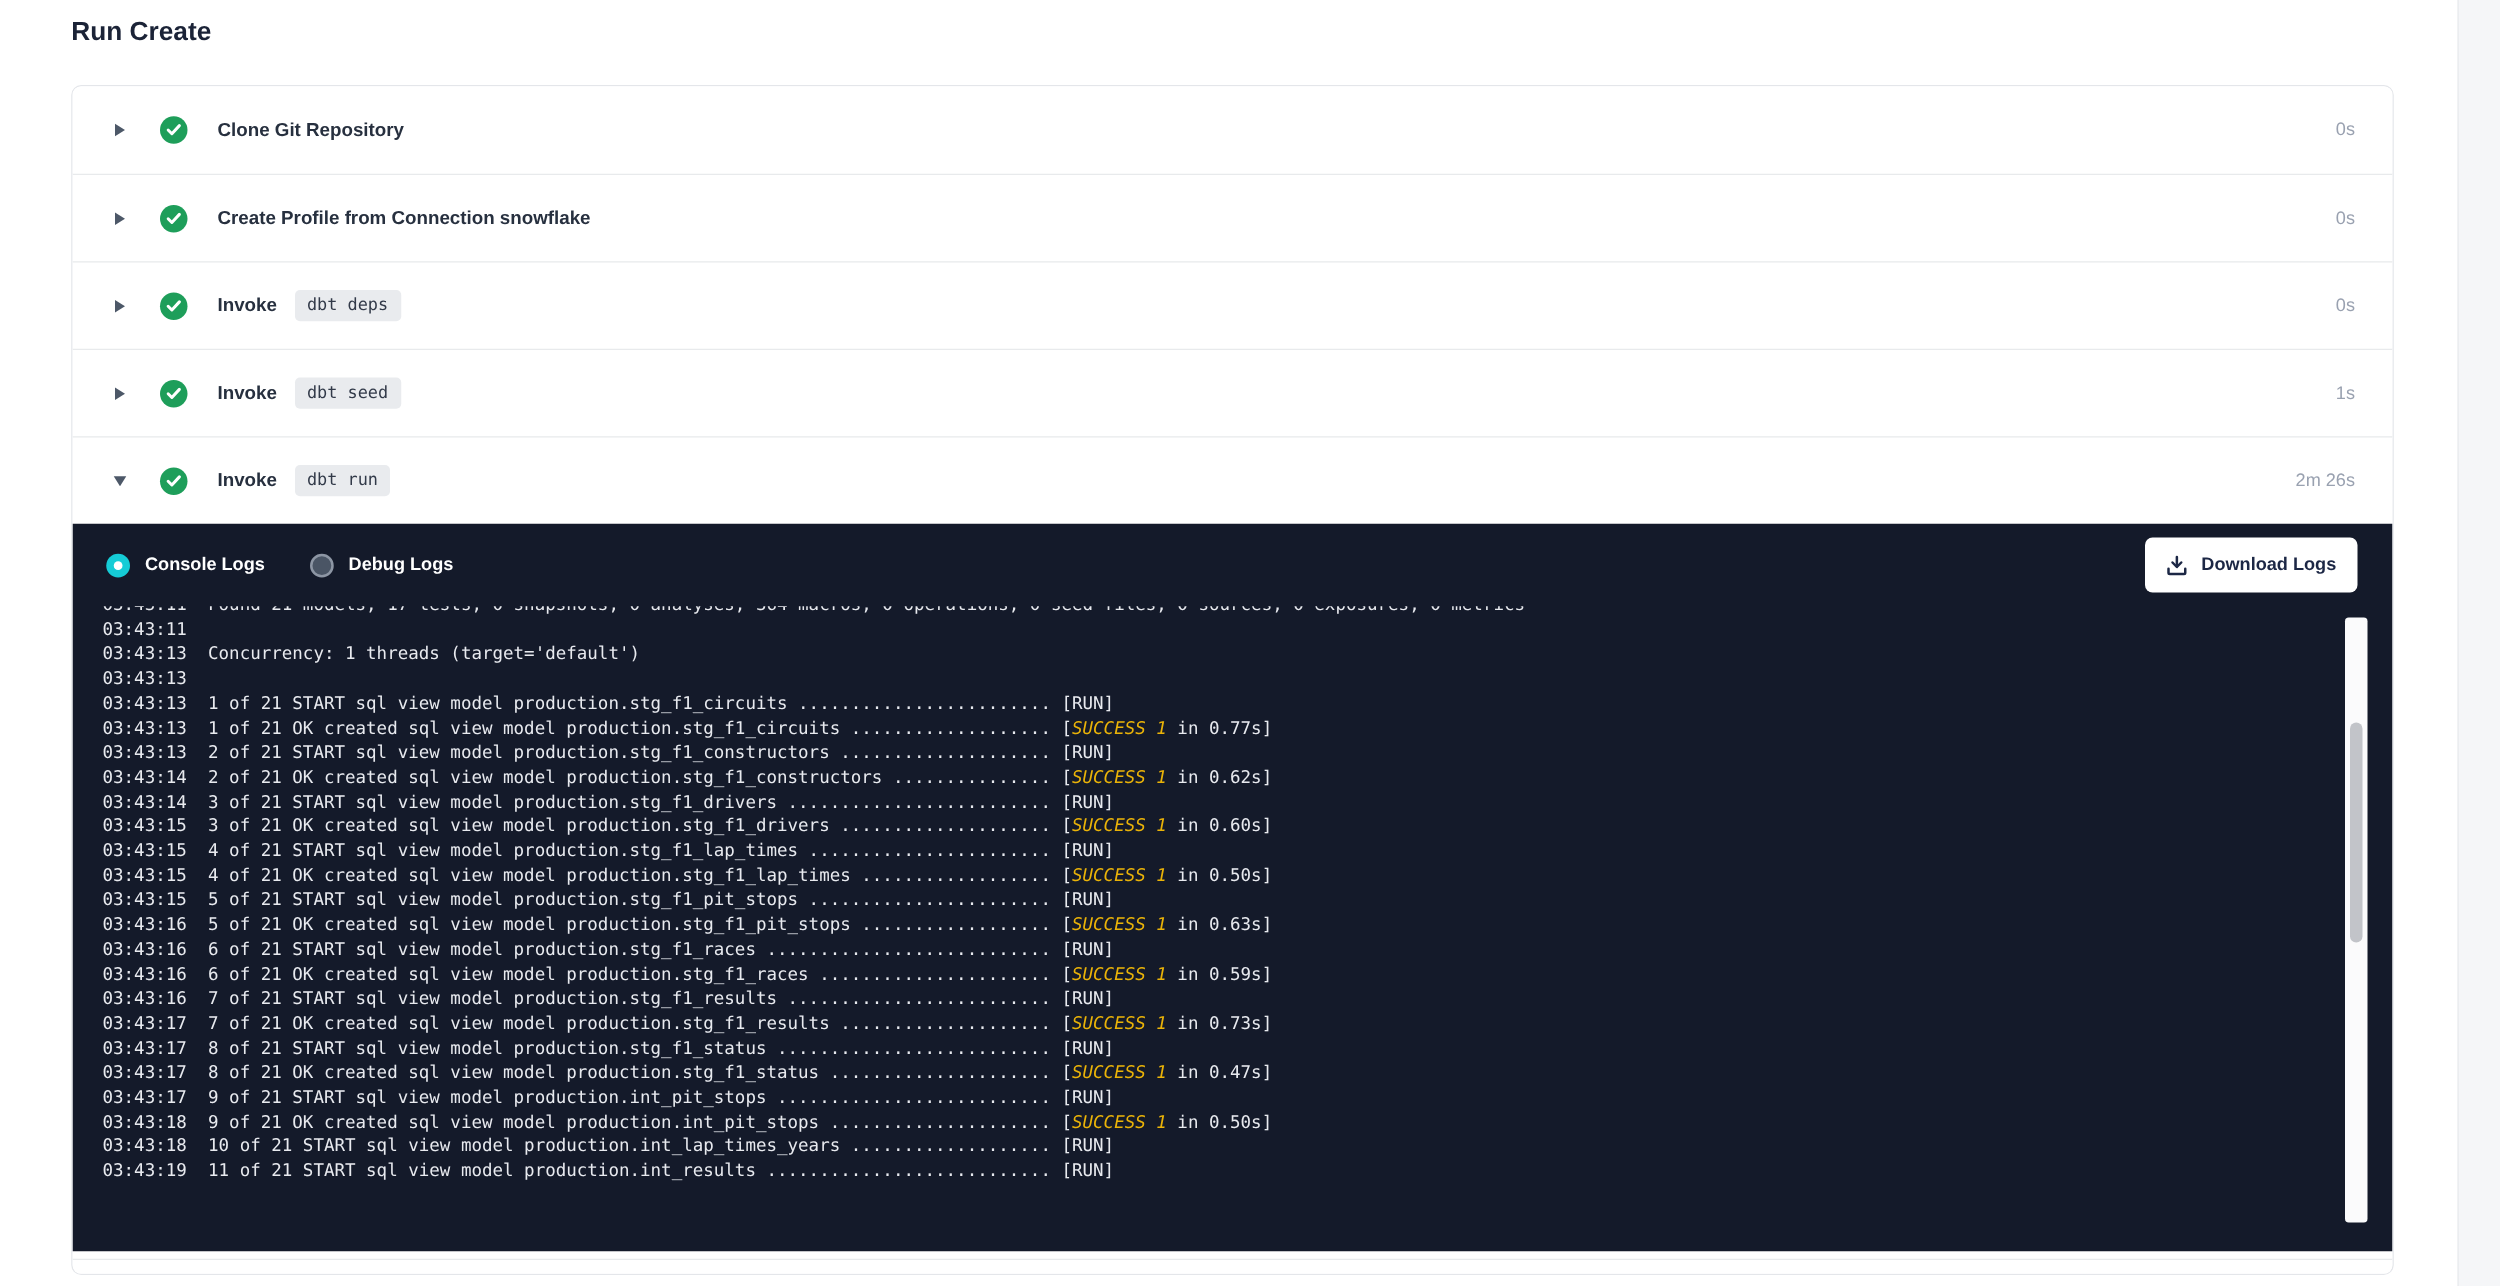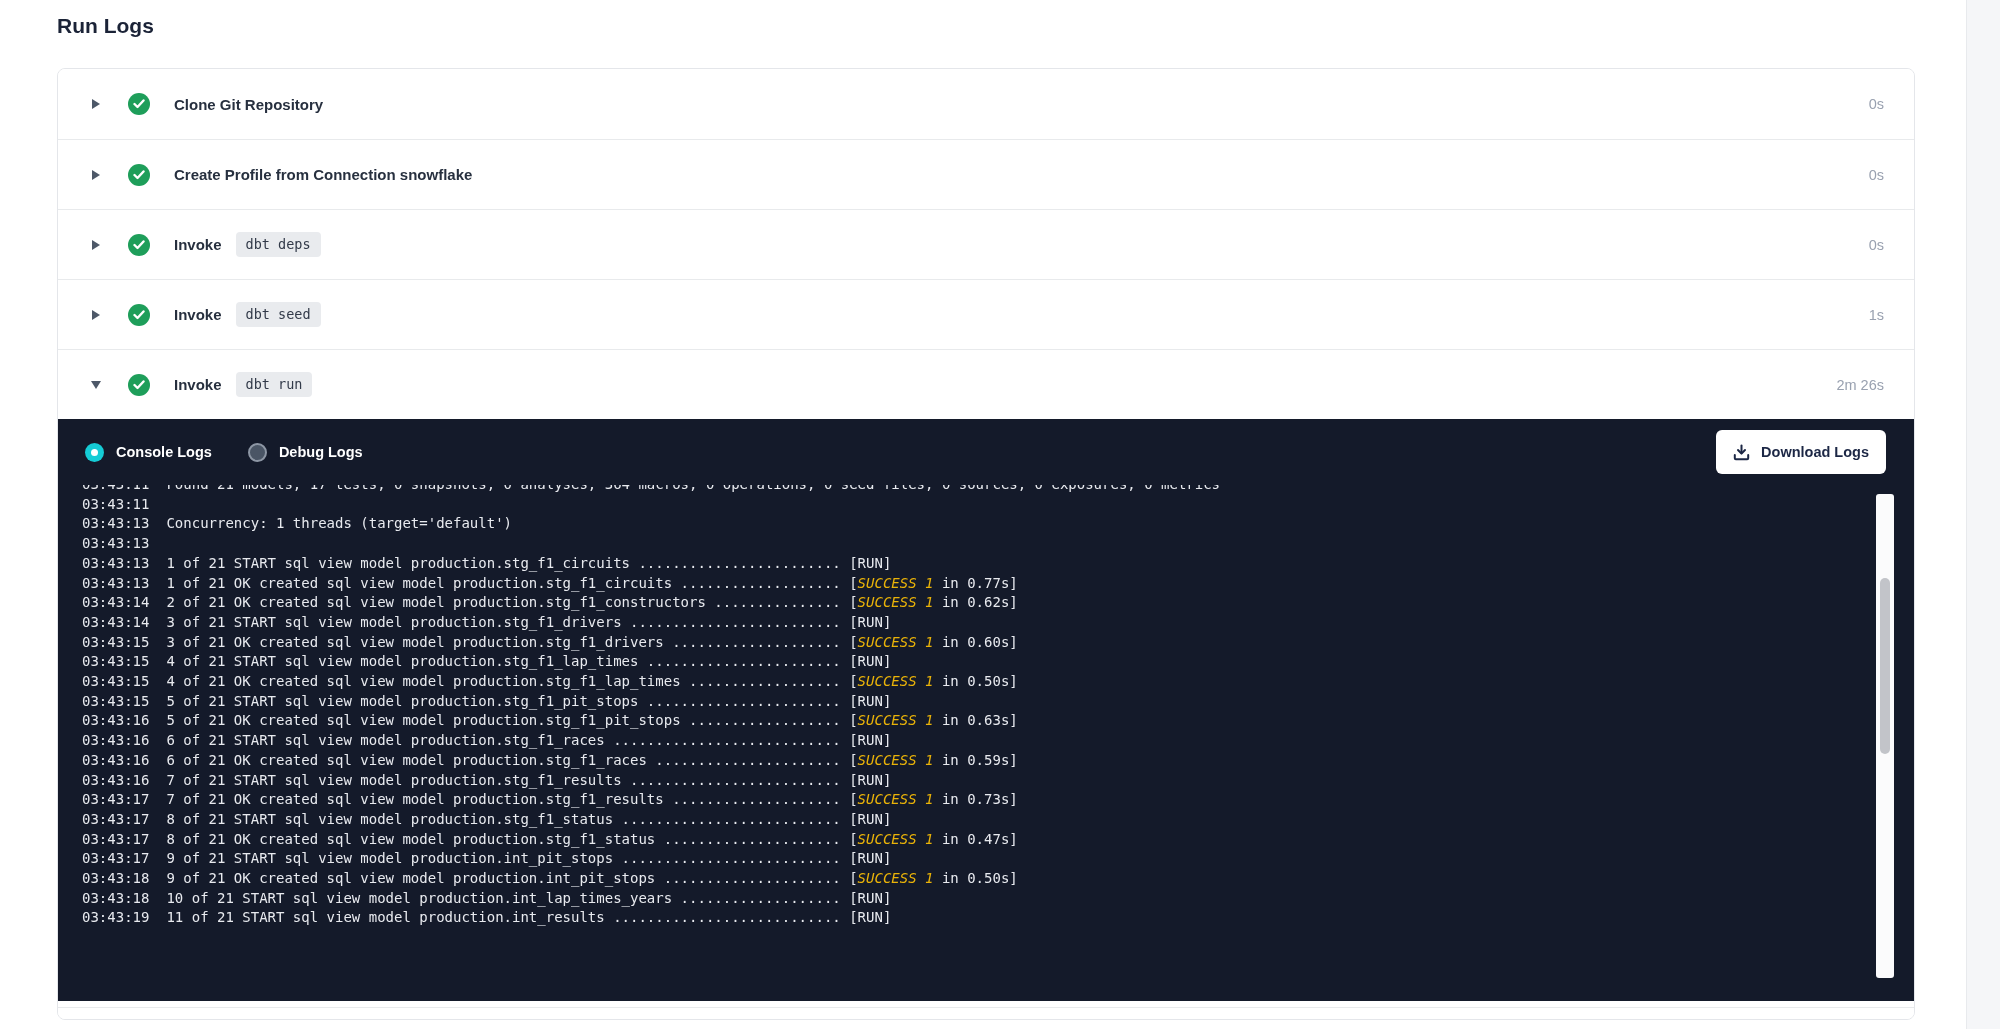--- a/index.html
+++ b/index.html
@@ -75,21 +75,21 @@
   }
   .card-bottom-space { height: 6px; background: #fff; }
   .card-bottom-divider { border-top: 1px solid #e8eaec; height: 12px; background: #fff; }
 </style>
 </head>
 <body>
 
 <div class="right-gutter"></div>
 
 <div class="content">
-  <h1 class="page-title">Run Logs</h1>
+  <h1 class="page-title">Run Create</h1>
 
   <div class="steps-card">
 
     <div class="step-row">
       <span class="caret-btn">
           <span class="caret right"></span>
         </span>
       <span class="check">
         <svg width="12" height="10" viewBox="0 0 12 10">
             <polyline points="1.5,5 4.5,8 10.5,1.5" fill="none" stroke="#ffffff" stroke-width="2.4" stroke-linecap="round" stroke-linejoin="round"></polyline>
@@ -177,20 +177,21 @@
       </div>
 
       <div class="log-viewport">
         <div class="log-lines">
             <div class="log-line"><span class="log-time">03:43:11</span><span class="fg">Found 21 models, 17 tests, 0 snapshots, 0 analyses, 364 macros, 0 operations, 0 seed files, 0 sources, 0 exposures, 0 metrics</span></div>
             <div class="log-line"><span class="log-time">03:43:11</span></div>
             <div class="log-line"><span class="log-time">03:43:13</span><span class="fg">Concurrency: 1 threads (target='default')</span></div>
             <div class="log-line"><span class="log-time">03:43:13</span></div>
             <div class="log-line"><span class="log-time">03:43:13</span><span class="fg">1 of 21 START sql view model production.stg_f1_circuits ........................ [RUN]</span></div>
             <div class="log-line"><span class="log-time">03:43:13</span><span class="fg">1 of 21 OK created sql view model production.stg_f1_circuits ................... [</span><span class="ok">SUCCESS 1</span><span class="fg"> in 0.77s]</span></div>
+            <div class="log-line"><span class="log-time">03:43:13</span><span class="fg">2 of 21 START sql view model production.stg_f1_constructors .................... [RUN]</span></div>
             <div class="log-line"><span class="log-time">03:43:14</span><span class="fg">2 of 21 OK created sql view model production.stg_f1_constructors ............... [</span><span class="ok">SUCCESS 1</span><span class="fg"> in 0.62s]</span></div>
             <div class="log-line"><span class="log-time">03:43:14</span><span class="fg">3 of 21 START sql view model production.stg_f1_drivers ......................... [RUN]</span></div>
             <div class="log-line"><span class="log-time">03:43:15</span><span class="fg">3 of 21 OK created sql view model production.stg_f1_drivers .................... [</span><span class="ok">SUCCESS 1</span><span class="fg"> in 0.60s]</span></div>
             <div class="log-line"><span class="log-time">03:43:15</span><span class="fg">4 of 21 START sql view model production.stg_f1_lap_times ....................... [RUN]</span></div>
             <div class="log-line"><span class="log-time">03:43:15</span><span class="fg">4 of 21 OK created sql view model production.stg_f1_lap_times .................. [</span><span class="ok">SUCCESS 1</span><span class="fg"> in 0.50s]</span></div>
             <div class="log-line"><span class="log-time">03:43:15</span><span class="fg">5 of 21 START sql view model production.stg_f1_pit_stops ....................... [RUN]</span></div>
             <div class="log-line"><span class="log-time">03:43:16</span><span class="fg">5 of 21 OK created sql view model production.stg_f1_pit_stops .................. [</span><span class="ok">SUCCESS 1</span><span class="fg"> in 0.63s]</span></div>
             <div class="log-line"><span class="log-time">03:43:16</span><span class="fg">6 of 21 START sql view model production.stg_f1_races ........................... [RUN]</span></div>
             <div class="log-line"><span class="log-time">03:43:16</span><span class="fg">6 of 21 OK created sql view model production.stg_f1_races ...................... [</span><span class="ok">SUCCESS 1</span><span class="fg"> in 0.59s]</span></div>
             <div class="log-line"><span class="log-time">03:43:16</span><span class="fg">7 of 21 START sql view model production.stg_f1_results ......................... [RUN]</span></div>

